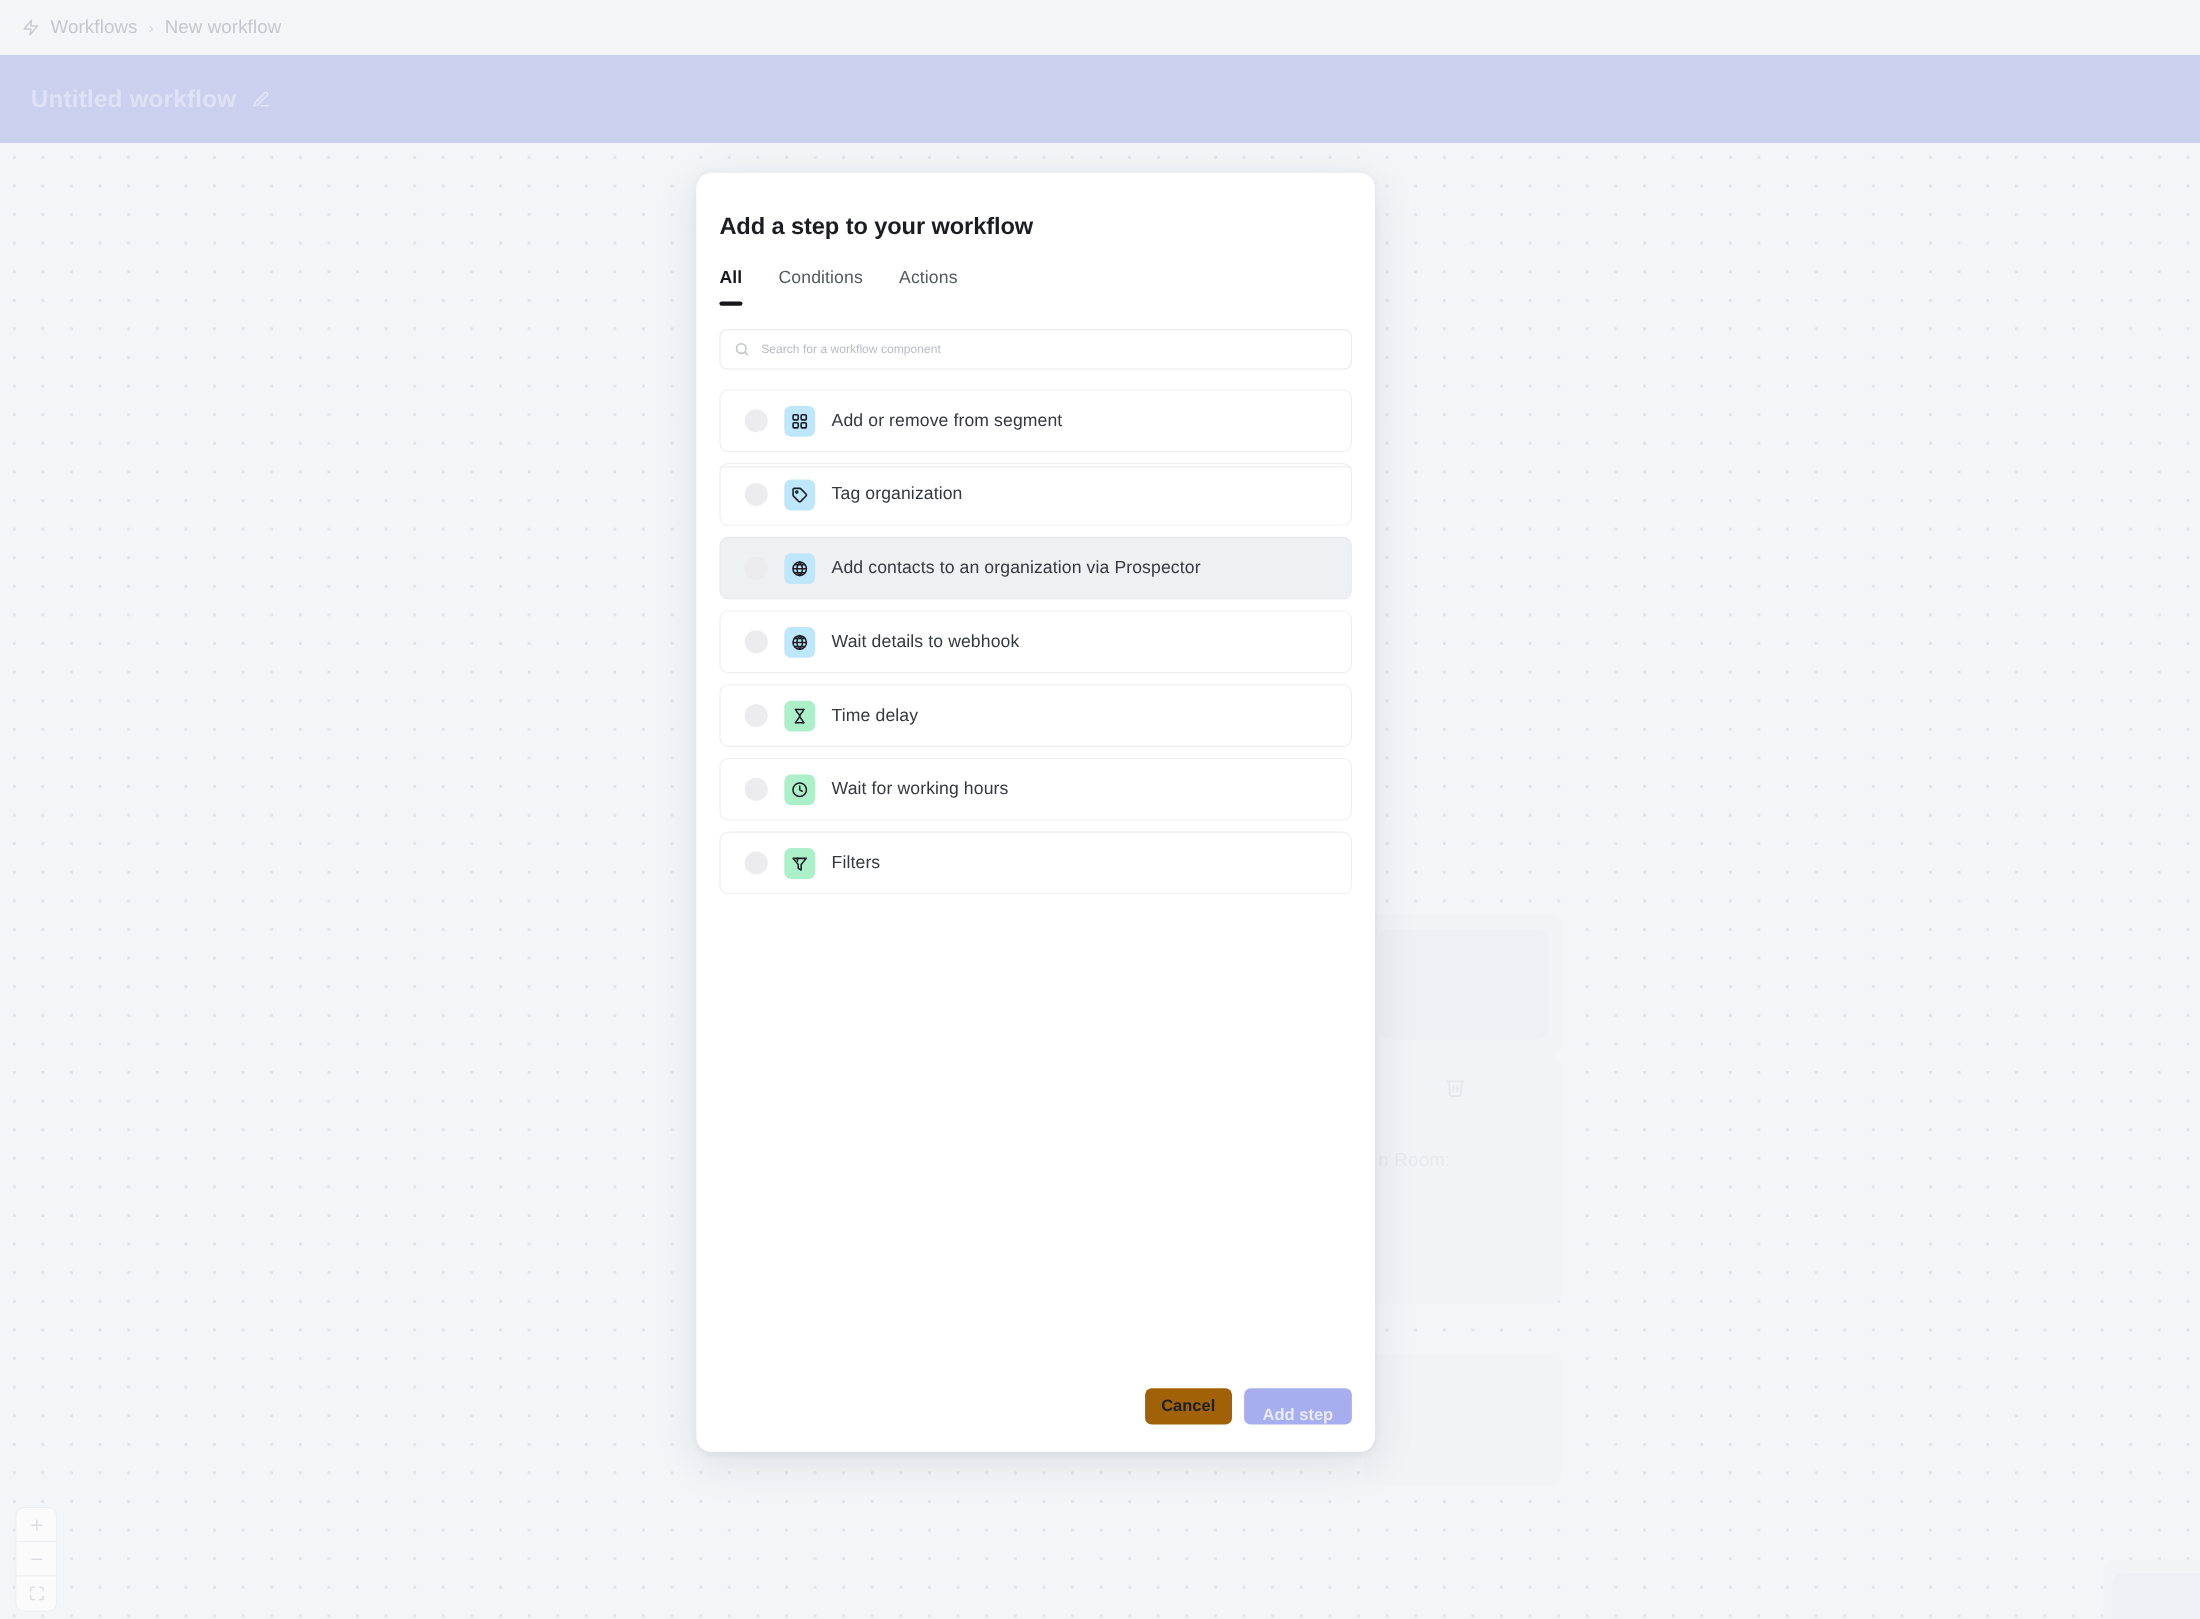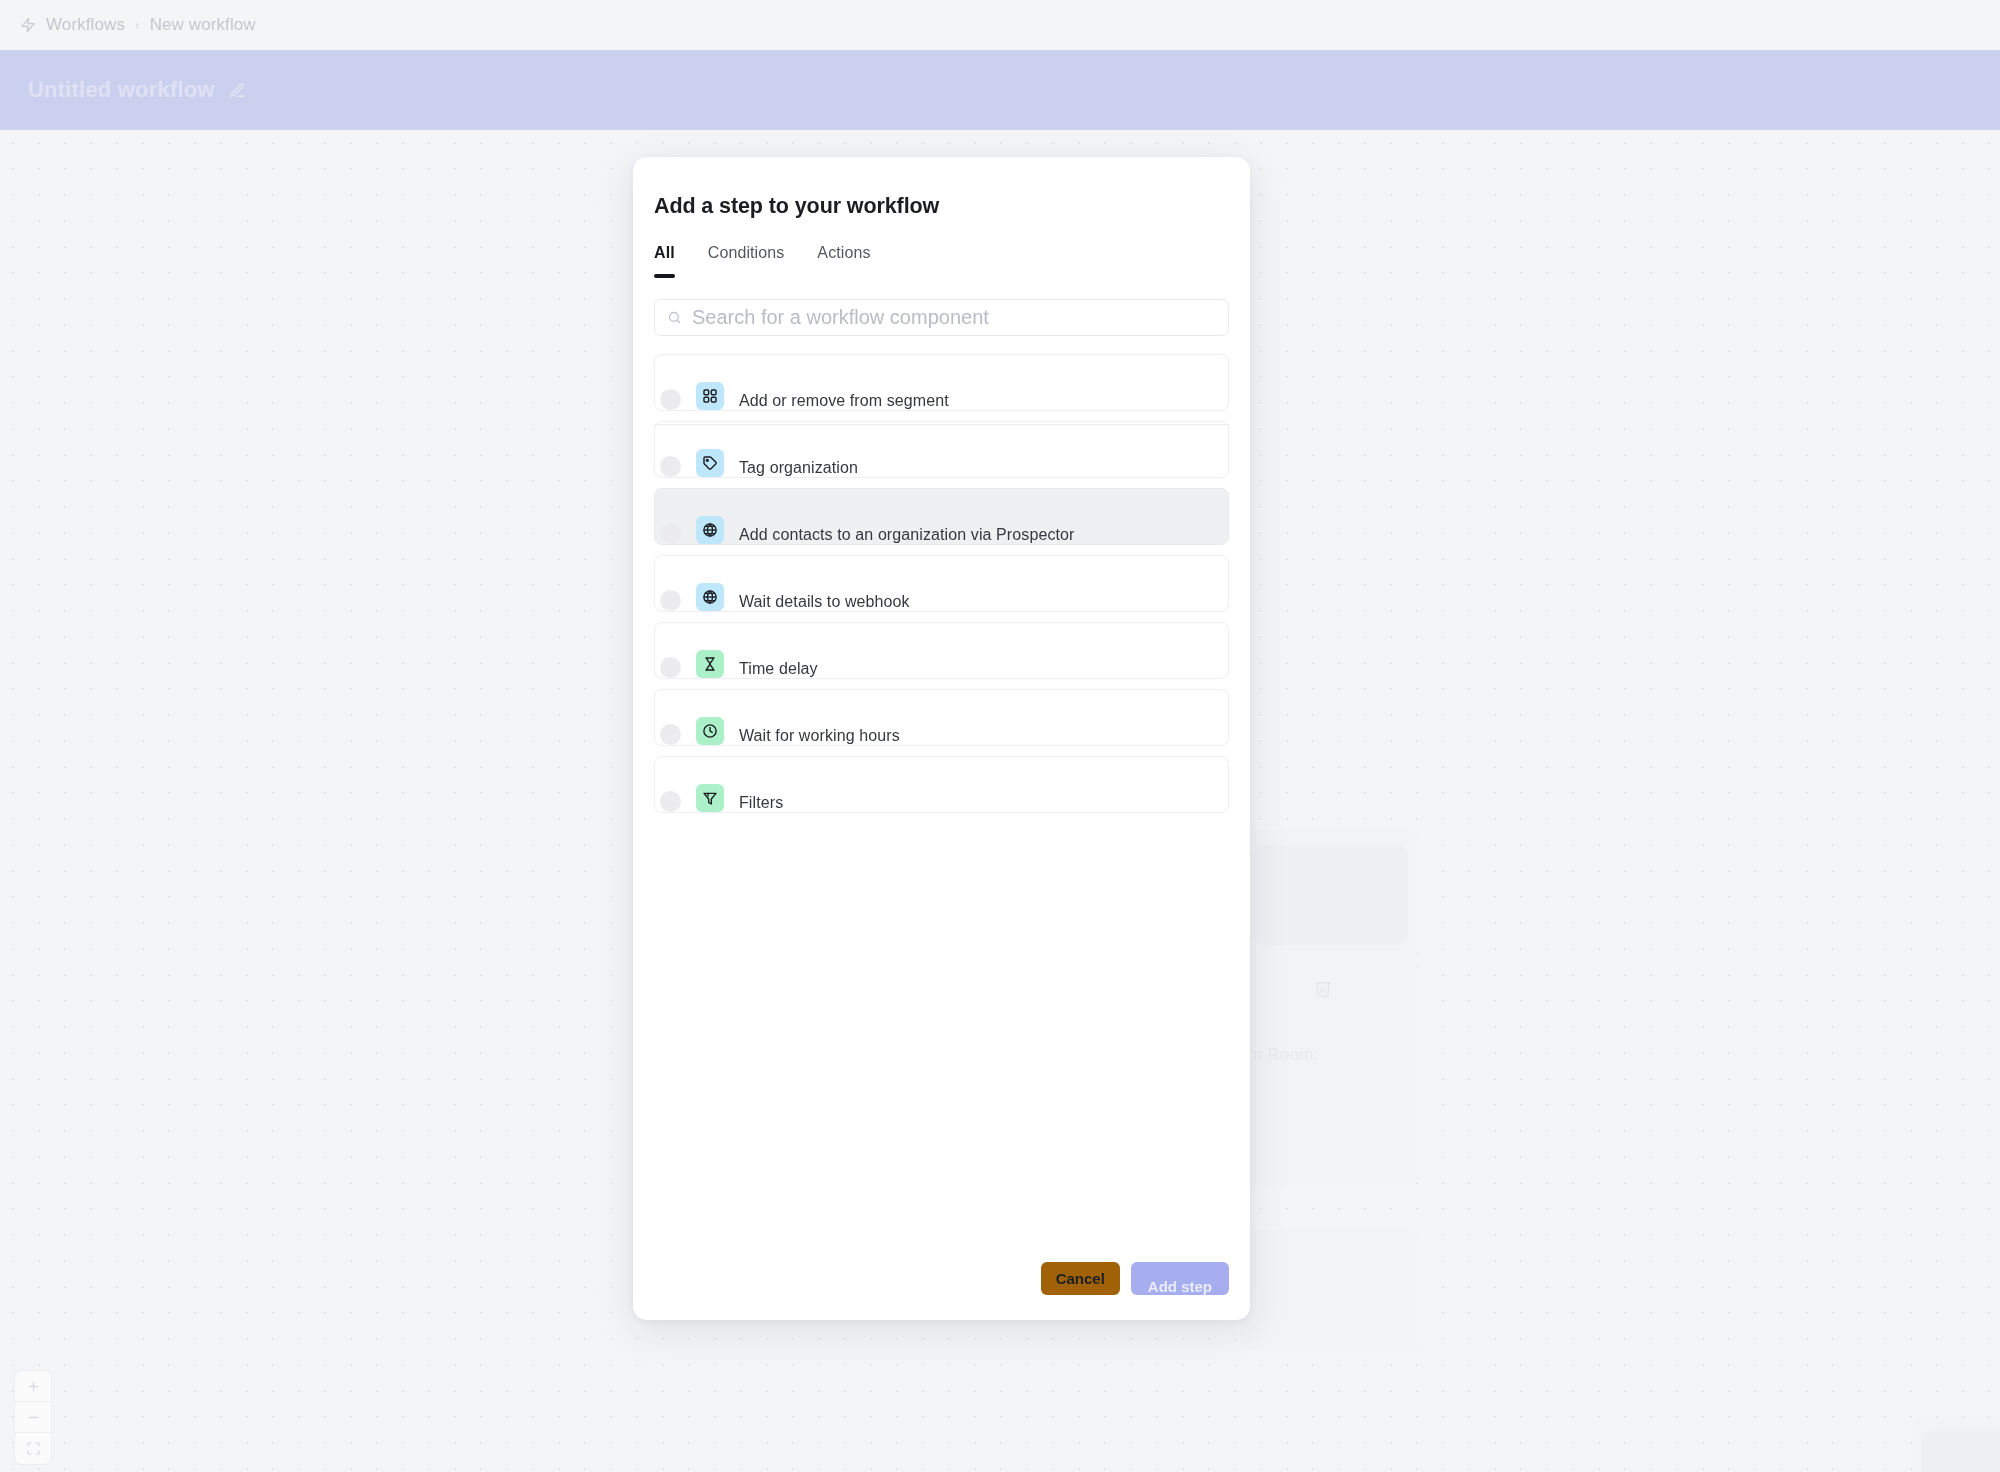--- a/index.html
+++ b/index.html
@@ -181,40 +181,40 @@
     gap: 10px;
     padding: 0 12px;
     background: #fff;
   }
   .search-icon { color: #c2c5cc; display: flex; }
   .search-input {
     flex: 1;
     border: none;
     outline: none;
     font-family: "Liberation Sans", sans-serif;
-    font-size: 20px;
+    font-size: 11px;
     color: #4d7c0f;
     background: transparent;
   }
   .search-input::placeholder { color: #b9bcc4; }
 
   .list {
     margin: 18px 21px 0 21px;
     display: flex;
     flex-direction: column;
     gap: 10px;
   }
   .row {
     height: 57px;
     border: 1px solid #edeef1;
     border-radius: 8px;
     display: flex;
-    align-items: flex-end;
+    align-items: center;
     gap: 15px;
-    padding-left: 5px;
+    padding-left: 22px;
     background: #fff;
     cursor: pointer;
   }
   .row.hovered {
     background: #eff0f2;
     border-color: #e8e9ec;
   }
   .radio {
     width: 21px; height: 21px;
     border-radius: 50%;

